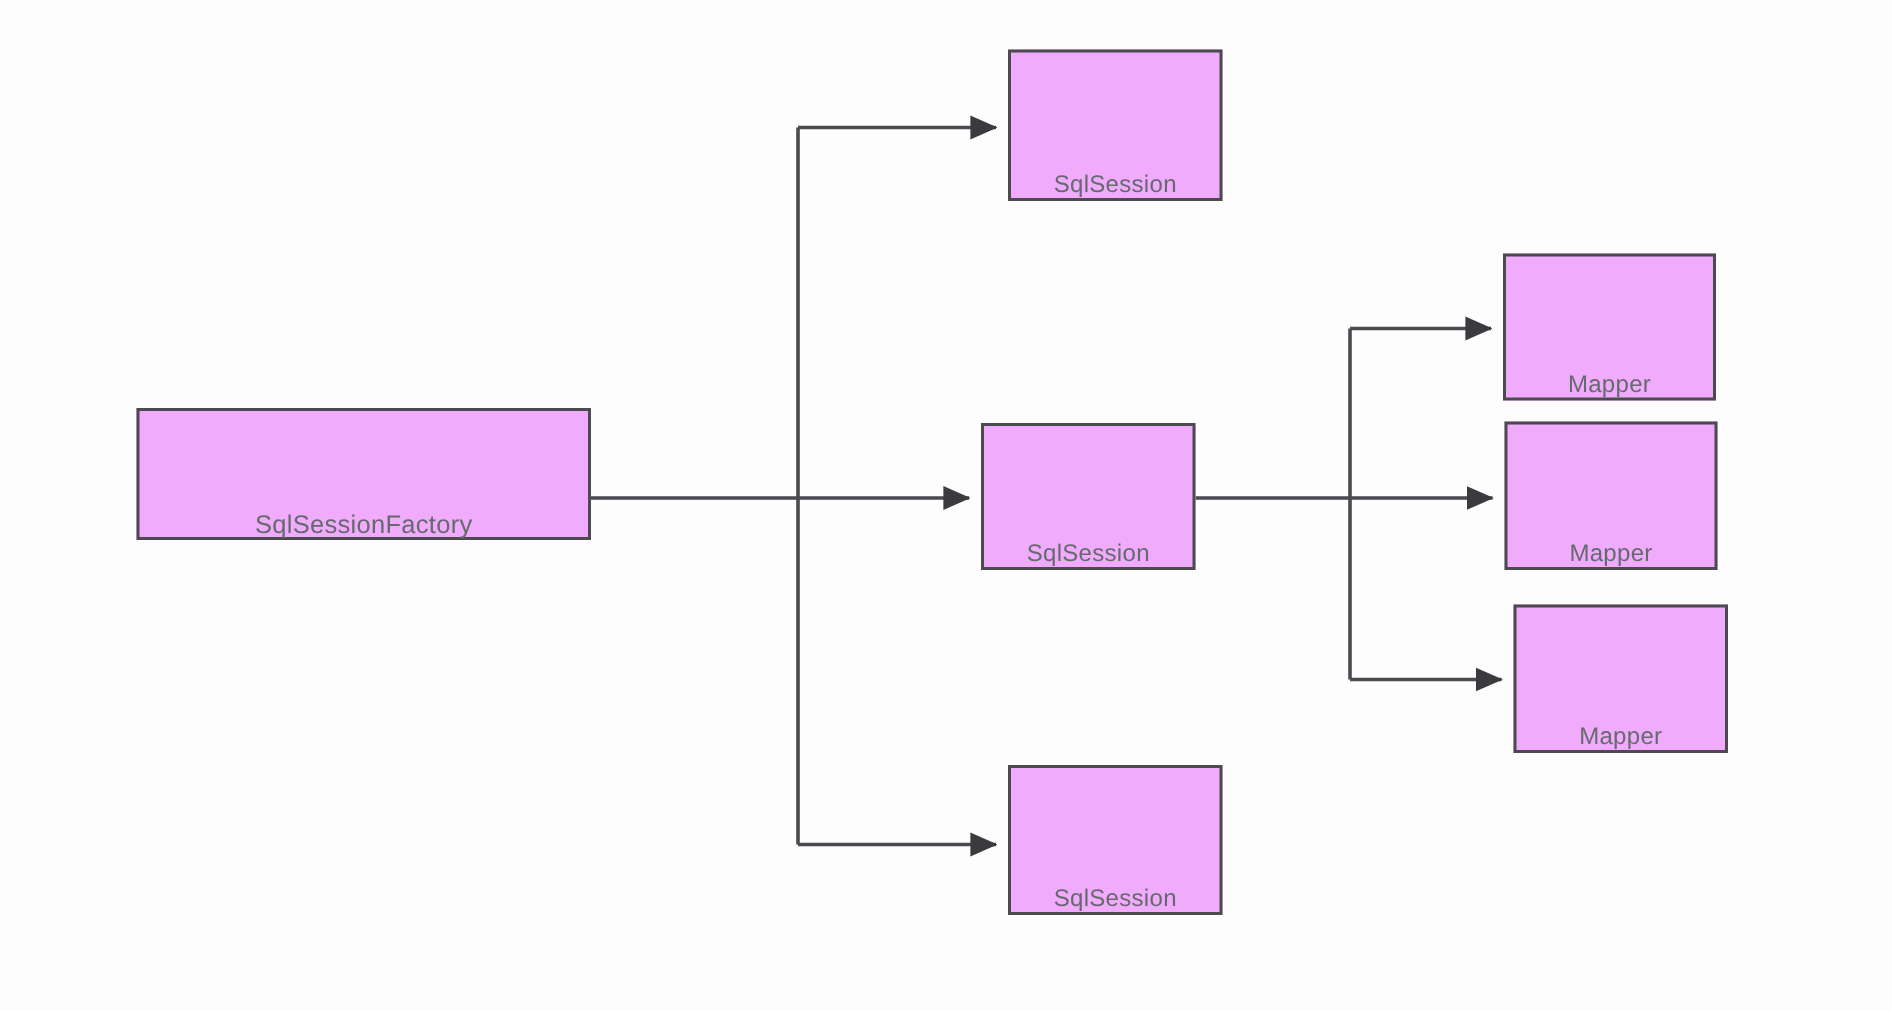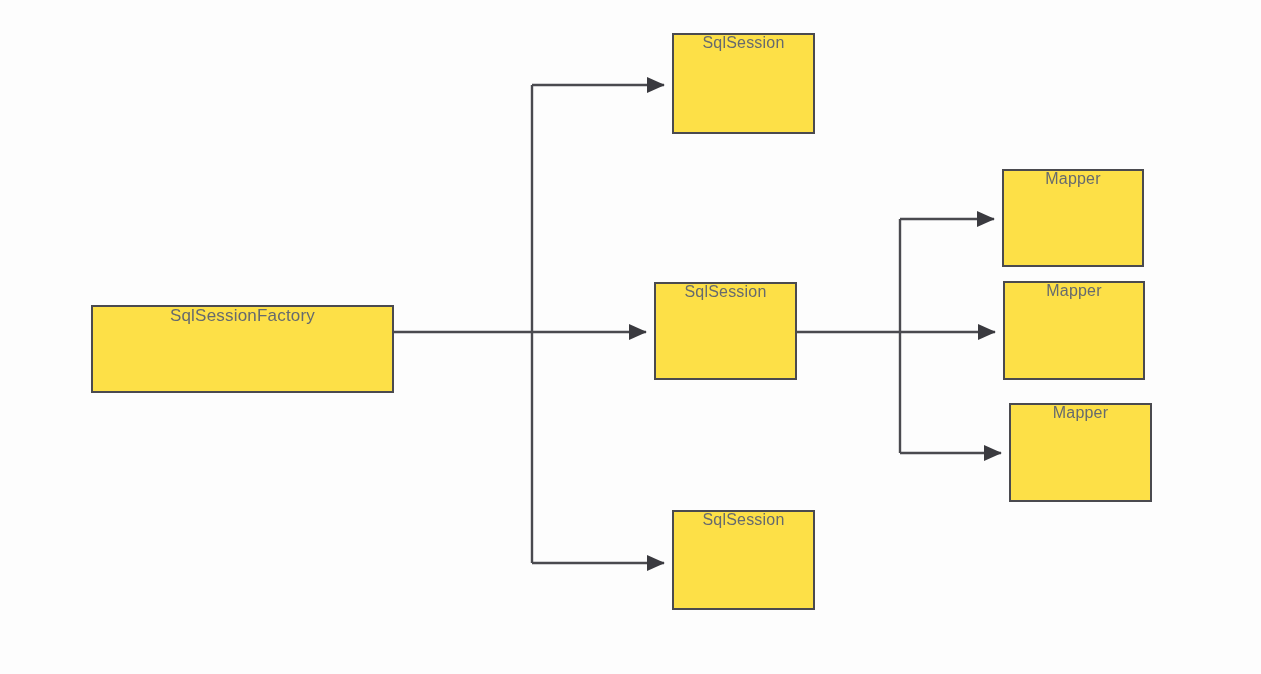--- a/index.html
+++ b/index.html
@@ -22,24 +22,24 @@
     position: absolute;
     left: 0;
     top: 0;
     width: 1261px;
     height: 674px;
     display: block;
   }
   .node-box {
     position: absolute;
     box-sizing: border-box;
-    background: #fde047;
+    background: #f0abfc;
     border: 2px solid #4a4a4f;
     display: flex;
-    align-items: flex-start;
+    align-items: flex-end;
     justify-content: center;
   }
   .node-label {
     color: #666a6e;
     font-size: 16px;
     font-weight: 400;
     letter-spacing: 0.2px;
     line-height: 1;
     white-space: nowrap;
     font-family: "Liberation Sans", "DejaVu Sans", sans-serif;
@@ -77,21 +77,21 @@
       <path d="M 900 219 L 900 453"></path>
 
       <path d="M 900 219 L 994 219" marker-end="url(#arrowhead)"></path>
 
       <path d="M 900 332 L 995 332" marker-end="url(#arrowhead)"></path>
 
       <path d="M 900 453 L 1001 453" marker-end="url(#arrowhead)"></path>
     </g>
   </svg>
 
-  <div class="node-box" id="node-sql-session-factory" style="left:91px; top:305px; width:303px; height:88px;">
+  <div class="node-box" id="node-sql-session-factory" style="left:91px; top:272px; width:303px; height:88px;">
     <span class="node-label large">SqlSessionFactory</span>
   </div>
 
   <div class="node-box" id="node-sql-session-top" style="left:672px; top:33px; width:143px; height:101px;">
     <span class="node-label">SqlSession</span>
   </div>
 
   <div class="node-box" id="node-sql-session-middle" style="left:654px; top:282px; width:143px; height:98px;">
     <span class="node-label">SqlSession</span>
   </div>

